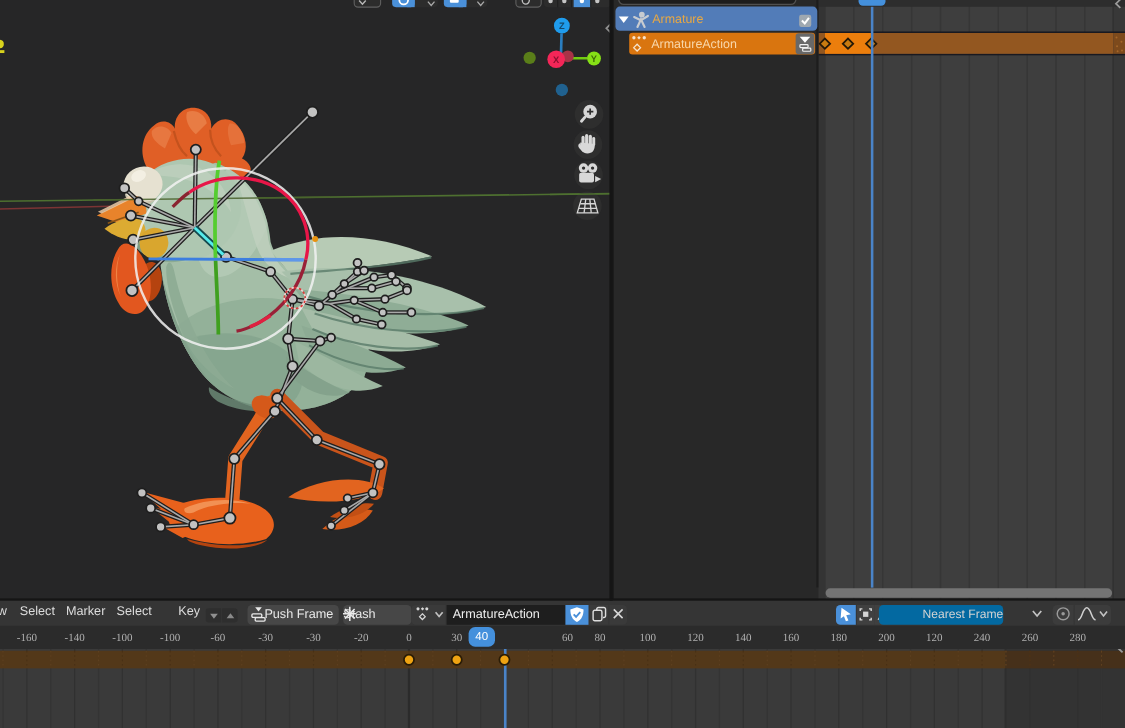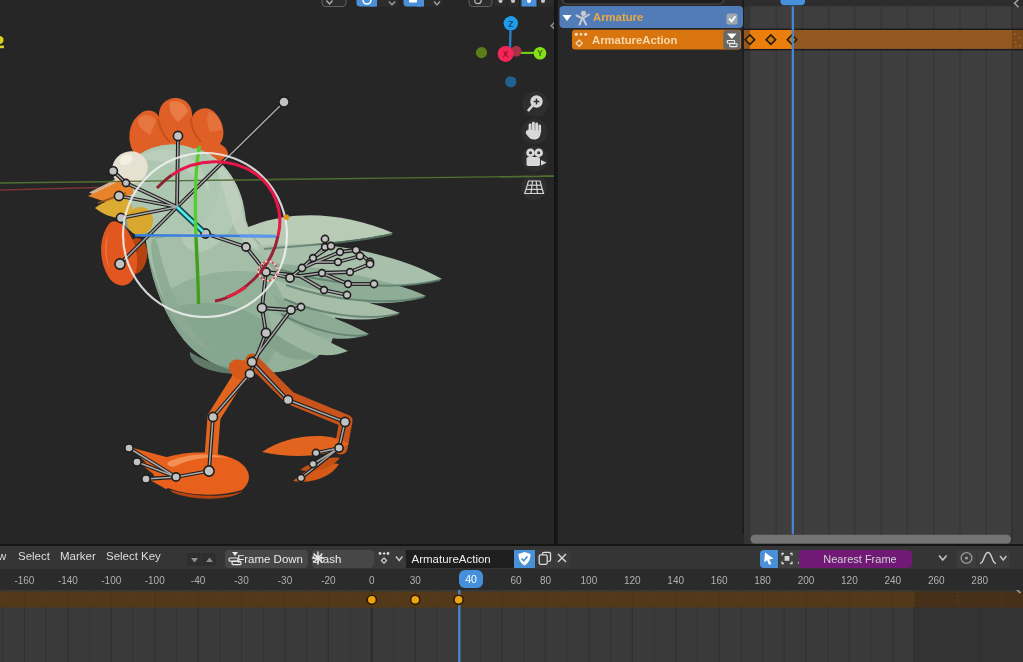--- a/index.html
+++ b/index.html
@@ -1,29 +1,29 @@
 <!DOCTYPE html>
 <html><head>
 <meta charset="utf-8">
 <style>
   html,body{margin:0;padding:0;}
   body{width:1023px;height:662px;overflow:hidden;position:relative;background:#262627;
        font-family:"Liberation Sans",sans-serif;-webkit-font-smoothing:antialiased;}
   .abs{position:absolute;}
   
-  #dope{left:556px;top:0;width:467px;height:546px;background:#272727;font-weight:bold;}
+  #dope{left:556px;top:0;width:467px;height:546px;background:#272727;}
   #dopegrid{left:188px;top:0;width:279px;height:546px;background:#3e3e3e;}
   
   #actioned{left:0;top:546px;width:1023px;height:116px;background:#393939;}
   #aehead{left:0;top:0;width:1023px;height:23px;background:#353535;}
   #aeruler{left:0;top:23px;width:1023px;height:20.5px;background:#2b2b2b;}
   .menu{position:absolute;top:4px;font-size:11.5px;color:#dcdcdc;}
   .btn{position:absolute;top:3.5px;height:18px;border-radius:4px;background:#474747;
        color:#e9e9e9;font-size:11.5px;line-height:18px;}
-  .rnum{position:absolute;top:6px;font-size:10px;color:#b0b0b0;transform:translateX(-50%);}
+  .rnum{position:absolute;top:6px;font-size:10px;color:#b0b0b0;transform:translateX(-50%);font-family:Liberation Serif, serif;}
 </style>
 </head>
 <body>
 
 <svg id="vp" class="abs" style="left:0;top:0" width="556" height="546" viewBox="0 0 556 546">
   <rect x="0" y="0" width="556" height="546" fill="#262627"></rect>
 
   <line x1="0" y1="190" x2="100" y2="187.5" stroke="#7c3434" stroke-width="1.4"></line>
   <line x1="0" y1="183" x2="556" y2="176" stroke="#4e7030" stroke-width="1.4"></line>
 
@@ -561,30 +561,30 @@
       <circle cx="458.6" cy="53.8" r="4.6"></circle>
     </g>
 
     <path d="M 1020.5 38.5 l -4.5 4.3 l 4.5 4.3" stroke="#9a9a9a" stroke-width="1.7" fill="none"></path>
   </svg>
   <div id="aehead" class="abs">
     <span class="menu" style="left:-2px">w</span>
     <span class="menu" style="left:18px">Select</span>
     <span class="menu" style="left:60px">Marker</span>
     <span class="menu" style="left:106px">Select</span>
-    <span class="menu" style="left:141px">Key</span>
+    <span class="menu" style="left:162px">Key</span>
 
     <div class="btn" style="left:187px;width:14px;height:13px;top:6.5px;border-radius:3px 0 0 3px;background:#2e2e2e"></div>
     <div class="btn" style="left:202px;width:14px;height:13px;top:6.5px;border-radius:0 3px 3px 0;background:#2e2e2e"></div>
     <svg class="abs" style="left:187px;top:6.5px" width="30" height="13" viewBox="0 0 30 13">
       <path d="M 4 5 L 11 5 L 7.5 9.5 Z" fill="#909090"></path>
       <path d="M 19 9 L 26 9 L 22.5 4.5 Z" fill="#8a8a8a"></path>
     </svg>
 
-    <div class="btn" style="left:225px;width:78px;padding-left:0;text-align:right;padding-right:5px">Frame Down</div>
+    <div class="btn" style="left:225px;width:78px;padding-left:0;text-align:right;padding-right:5px">Push Frame</div>
     <svg class="abs" style="left:227px;top:5px" width="16" height="15" viewBox="0 0 16 15">
       <path d="M 5 1 L 11 1 L 8 5 Z" fill="#e9e9e9"></path>
       <rect x="2" y="7" width="9" height="3.2" rx="1" fill="none" stroke="#e9e9e9" stroke-width="1.2"></rect>
       <rect x="5" y="10.4" width="9" height="3.2" rx="1" fill="none" stroke="#e9e9e9" stroke-width="1.2"></rect>
     </svg>
 
     <div class="btn" style="left:312px;width:55px;text-align:left;padding-right:7px">Stash</div>
     <svg class="abs" style="left:310px;top:4px" width="16" height="16" viewBox="0 0 16 16">
       <g stroke="#e9e9e9" stroke-width="1.4">
         <line x1="8" y1="1.5" x2="8" y2="14.5"></line>
@@ -643,57 +643,57 @@
       <path d="M 7 1.5 L 13.2 12.5 H 0.8 Z" fill="#e5e5e5"></path>
       <rect x="6.3" y="5" width="1.5" height="4" fill="#404040"></rect>
       <rect x="6.3" y="10" width="1.5" height="1.5" fill="#404040"></rect>
     </svg>
 
     <svg class="abs" style="left:818px;top:4px" width="30" height="16" viewBox="0 0 30 16">
       <path d="M 2 1.5 H 14 L 10 7 V 13.5 L 6 11.5 V 7 Z" fill="none" stroke="#d0d0d0" stroke-width="1.4"></path>
       <path d="M 19 6 l 3.4 4 l 3.4 -4" fill="none" stroke="#c2c2c2" stroke-width="1.5"></path>
     </svg>
 
-    <div class="btn" style="left:799px;width:104px;background:#701a75;color:#d2d2d2;padding-left:9px;text-align:center;font-size:11px">Nearest Frame</div>
+    <div class="btn" style="left:799px;width:104px;background:#0369a1;color:#d2d2d2;padding-left:9px;text-align:right;font-size:11px">Nearest Frame</div>
     <svg class="abs" style="left:936px;top:8px" width="14" height="10" viewBox="0 0 14 10">
       <path d="M 3 1.5 l 3.8 4.5 l 3.8 -4.5" fill="none" stroke="#c2c2c2" stroke-width="1.6"></path>
     </svg>
 
     <div class="btn" style="left:957px;width:18.5px;background:#3c3c3c;border-radius:4px 0 0 4px"></div>
     <div class="btn" style="left:976.5px;width:33.5px;background:#3c3c3c;border-radius:0 4px 4px 0"></div>
     <svg class="abs" style="left:959px;top:4px" width="52" height="16" viewBox="0 0 52 16">
       <circle cx="7.5" cy="8" r="5.4" fill="none" stroke="#9a9a9a" stroke-width="1.3"></circle>
       <circle cx="7.5" cy="8" r="1.6" fill="#9a9a9a"></circle>
       <path d="M 21 13.5 C 25 13.5 25 2.5 29 2.5 C 33 2.5 33 13.5 37 13.5" fill="none" stroke="#d0d0d0" stroke-width="1.4"></path>
       <path d="M 41 6 l 3.2 4 l 3.2 -4" fill="none" stroke="#c2c2c2" stroke-width="1.5"></path>
     </svg>
   </div>
   <div id="aeruler" class="abs">
       <span class="rnum" style="left:24.4px">-160</span>
       <span class="rnum" style="left:67.9px">-140</span>
       <span class="rnum" style="left:111.3px">-100</span>
       <span class="rnum" style="left:154.7px">-100</span>
-      <span class="rnum" style="left:198.1px">-40</span>
+      <span class="rnum" style="left:198.1px">-60</span>
       <span class="rnum" style="left:241.5px">-30</span>
       <span class="rnum" style="left:285.0px">-30</span>
       <span class="rnum" style="left:328.4px">-20</span>
       <span class="rnum" style="left:371.8px">0</span>
       <span class="rnum" style="left:415.2px">30</span>
       <span class="rnum" style="left:516px">60</span>
       <span class="rnum" style="left:545.5px">80</span>
       <span class="rnum" style="left:588.9px">100</span>
       <span class="rnum" style="left:632.3px">120</span>
       <span class="rnum" style="left:675.7px">140</span>
       <span class="rnum" style="left:719.2px">160</span>
       <span class="rnum" style="left:762.6px">180</span>
       <span class="rnum" style="left:806.0px">200</span>
       <span class="rnum" style="left:849.4px">120</span>
       <span class="rnum" style="left:892.8px">240</span>
       <span class="rnum" style="left:936.3px">260</span>
       <span class="rnum" style="left:979.7px">280</span>
     </div>
 
-  <div class="abs" style="left:459px;top:24.3px;width:24px;height:18px;border-radius:6px;background:#4490dc;
+  <div class="abs" style="left:426px;top:24.3px;width:24px;height:18px;border-radius:6px;background:#4490dc;
        color:#fff;font-size:10.5px;text-align:center;line-height:18px;">40</div>
 </div>
 
 <div class="abs" style="left:554px;top:0;width:2.5px;height:546px;background:#151515"></div>
 <div class="abs" style="left:0;top:543.8px;width:1023px;height:2.4px;background:#151515"></div>
 
 </body></html>

